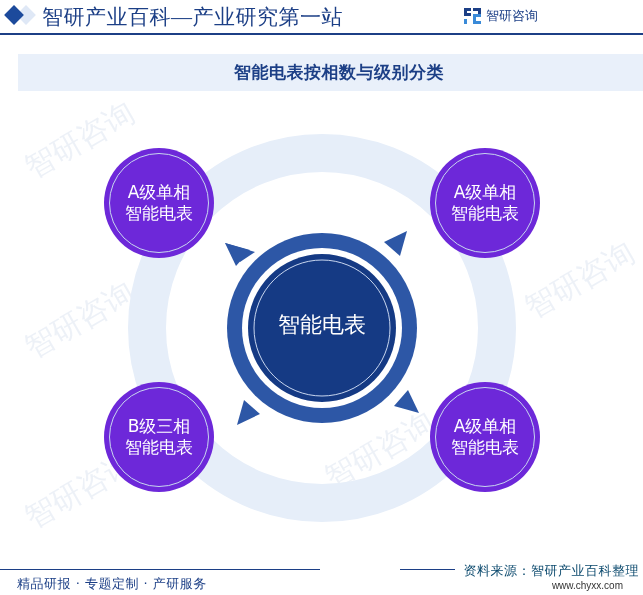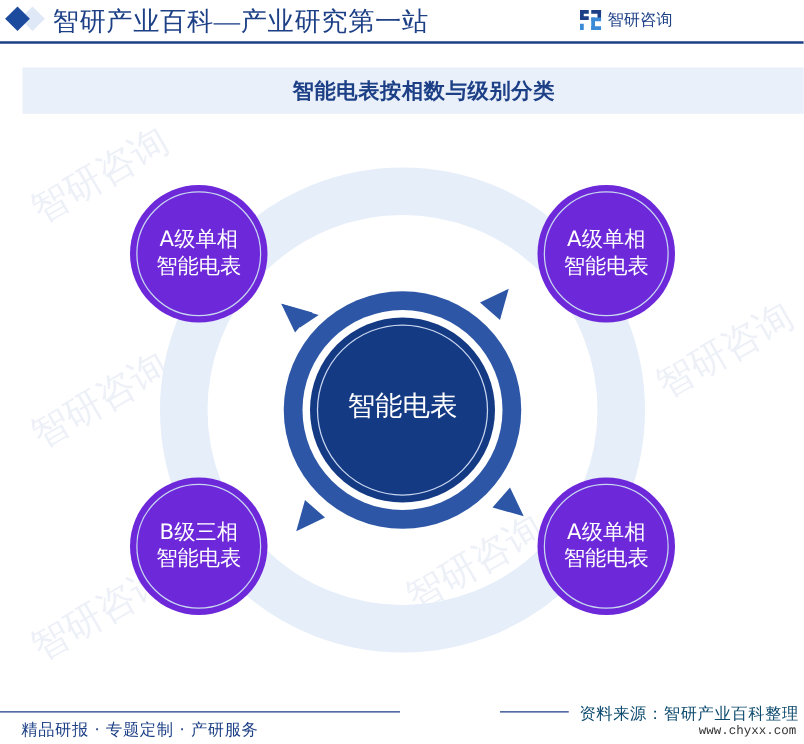--- a/index.html
+++ b/index.html
@@ -62,22 +62,22 @@
   .footer-rule-right { position: absolute; left: 400px; top: 569px; width: 55px; height: 1px; background: #1c3f86; }
   .footer-left {
     position: absolute; left: 17px; top: 575px; font-size: 13px; color: #1c3f86;
     font-family: "DejaVu Sans", sans-serif; letter-spacing: 0.5px;
   }
   .footer-source {
     position: absolute; right: 4px; top: 562px; font-size: 13px; color: #0c4a6e;
     font-family: "DejaVu Sans", sans-serif; letter-spacing: 0.5px;
   }
   .footer-url {
-    position: absolute; right: 6px; top: 580px; font-size: 10px; color: #333333;
-    font-family: Liberation Mono, monospace;
+    position: absolute; right: 20px; top: 580px; font-size: 10px; color: #333333;
+    font-family: Liberation Sans, sans-serif;
     margin-left: 27px;
   }
 </style>
 </head>
 <body>
 
 <div class="watermark" style="left:20px; top:120px;">智研咨询</div>
 <div class="watermark" style="left:20px; top:300px;">智研咨询</div>
 <div class="watermark" style="left:20px; top:470px;">智研咨询</div>
 <div class="watermark" style="left:320px; top:430px;">智研咨询</div>

